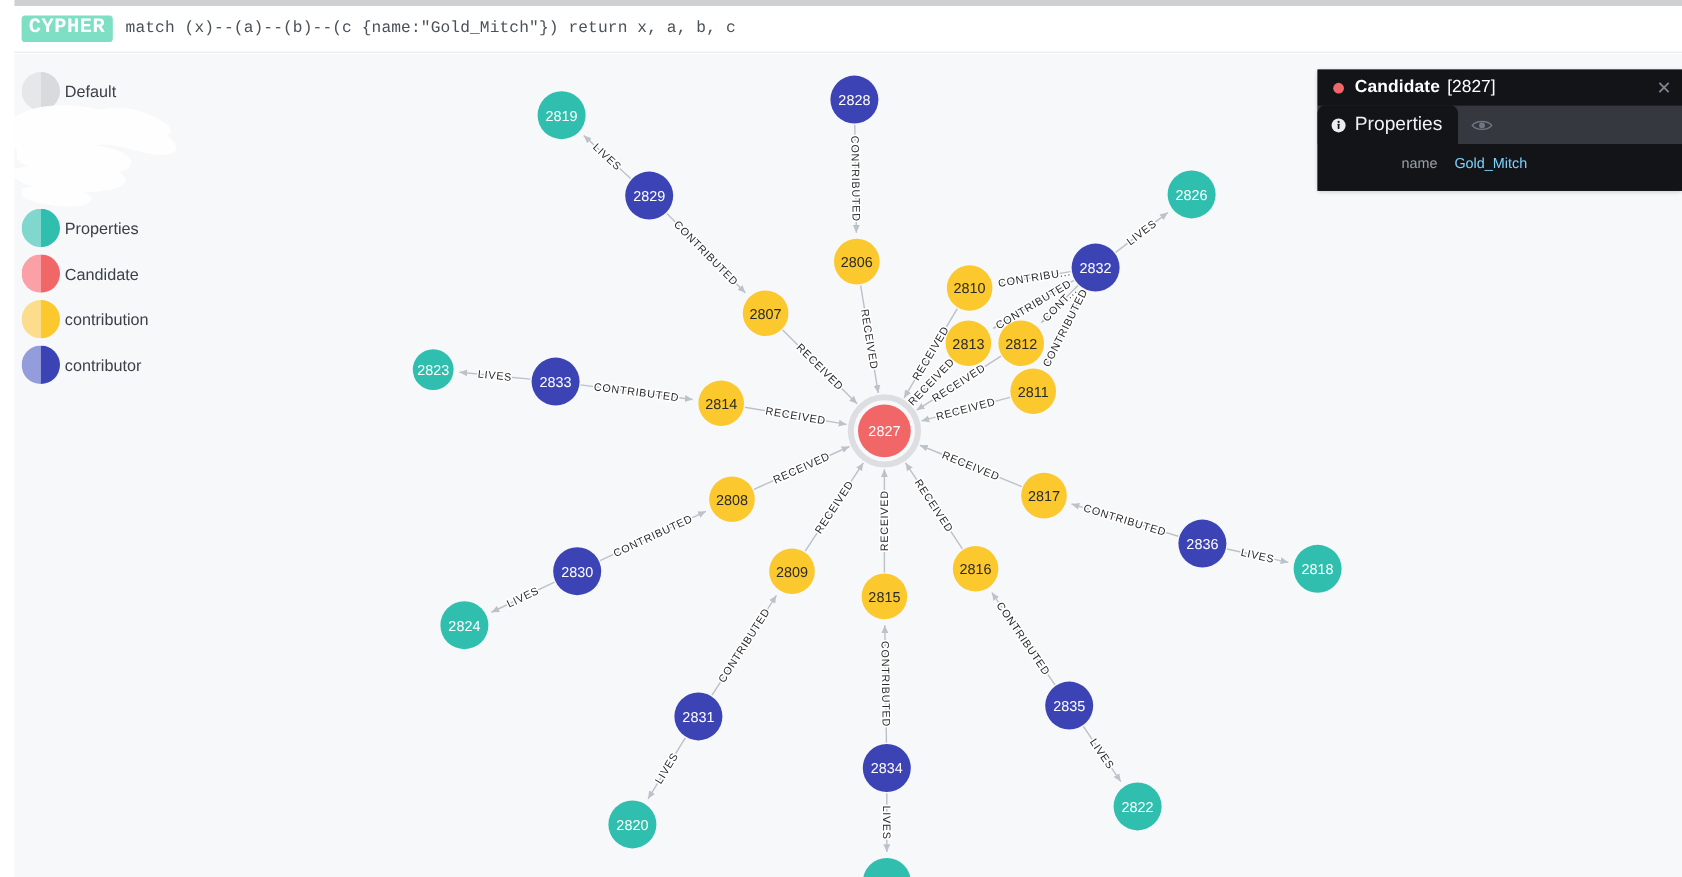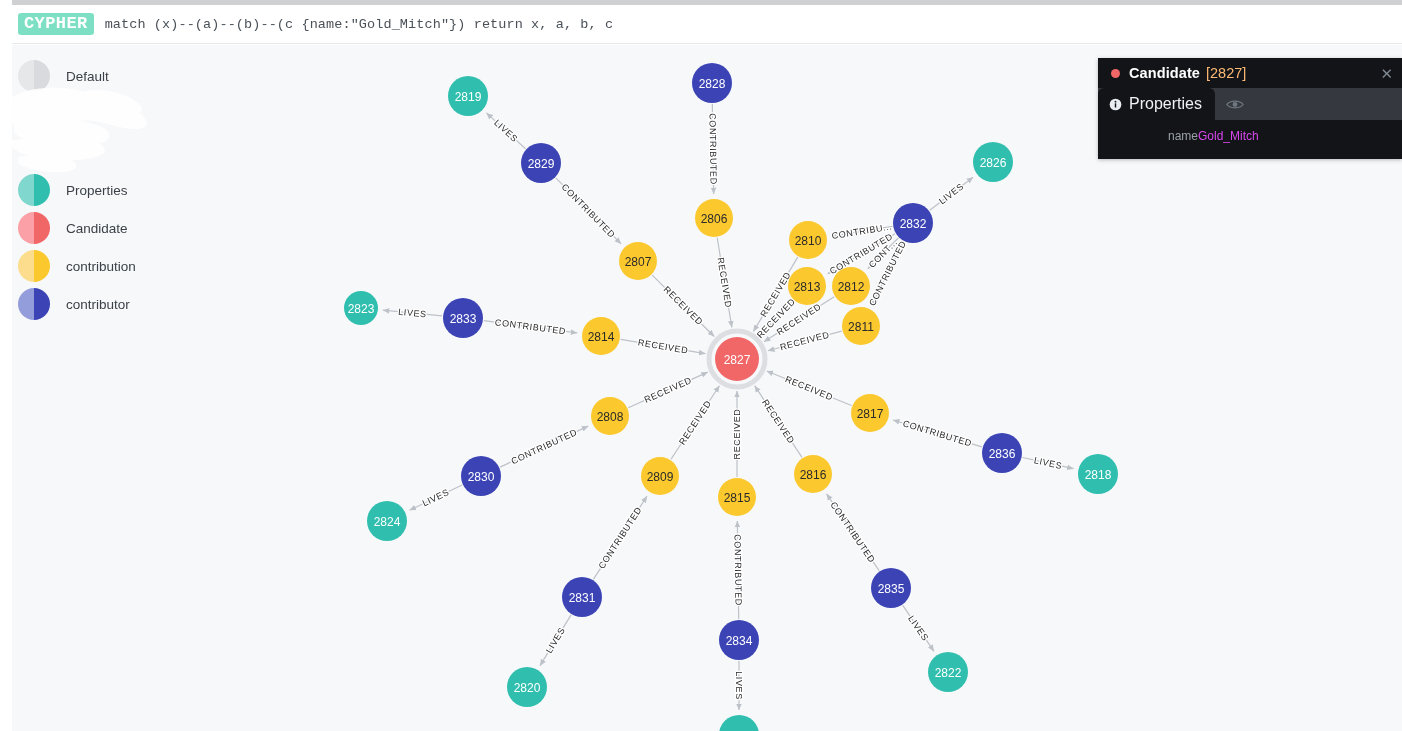--- a/index.html
+++ b/index.html
@@ -112,21 +112,21 @@
     overflow: hidden;
     flex: 0 0 auto;
   }
   .legend-swatch .lhalf,
   .legend-swatch .rhalf {
     position: absolute; top: 0; width: 50%; height: 100%;
   }
   .legend-swatch .lhalf { left: 0; }
   .legend-swatch .rhalf { left: 50%; }
   .legend-text {
-    margin-left: 16px;
+    margin-left: 4px;
     font-size: 13.5px;
     color: #3b4147;
   }
   .legend-gap { height: 76px; }
 
   
   .watermark {
     position: absolute; left: 8px; top: 85px;
     width: 160px; height: 100px;
     pointer-events: none;
@@ -151,21 +151,21 @@
   }
   .panel-title {
     margin-left: 9px;
     font-size: 14.5px; font-weight: bold;
     color: #ffffff;
     letter-spacing: 0.1px;
   }
   .panel-id {
     margin-left: 6px;
     font-size: 14.5px;
-    color: #fdba74;
+    color: #ffffff;
     font-weight: normal;
   }
   .panel-close {
     margin-left: auto;
     color: #7e8792;
     font-size: 15px;
     line-height: 1;
     cursor: pointer;
     padding: 0 1px;
   }
@@ -197,21 +197,22 @@
     font-size: 12px;
     padding: 2px 0;
   }
   .prop-key {
     width: 90px;
     text-align: right;
     color: #9aa1a9;
     flex: 0 0 auto;
   }
   .prop-val {
-    color: #d946ef;
+    margin-left: 14px;
+    color: #7dd3fc;
   }
 </style>
 </head>
 <body>
 
 <div id="app">
 
   <div class="top-strip"></div>
   <div class="top-strip-left"></div>
 

